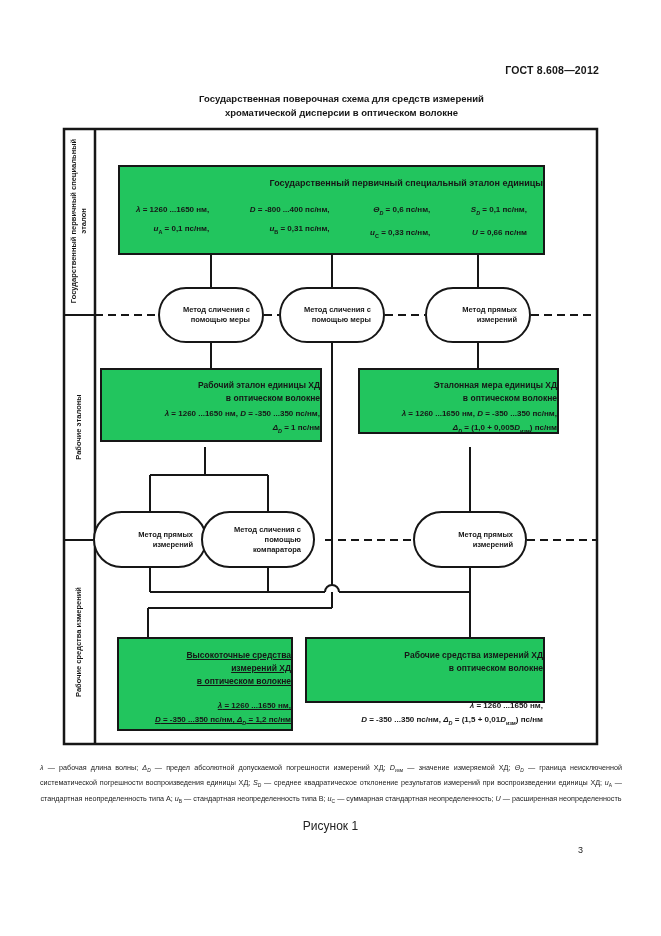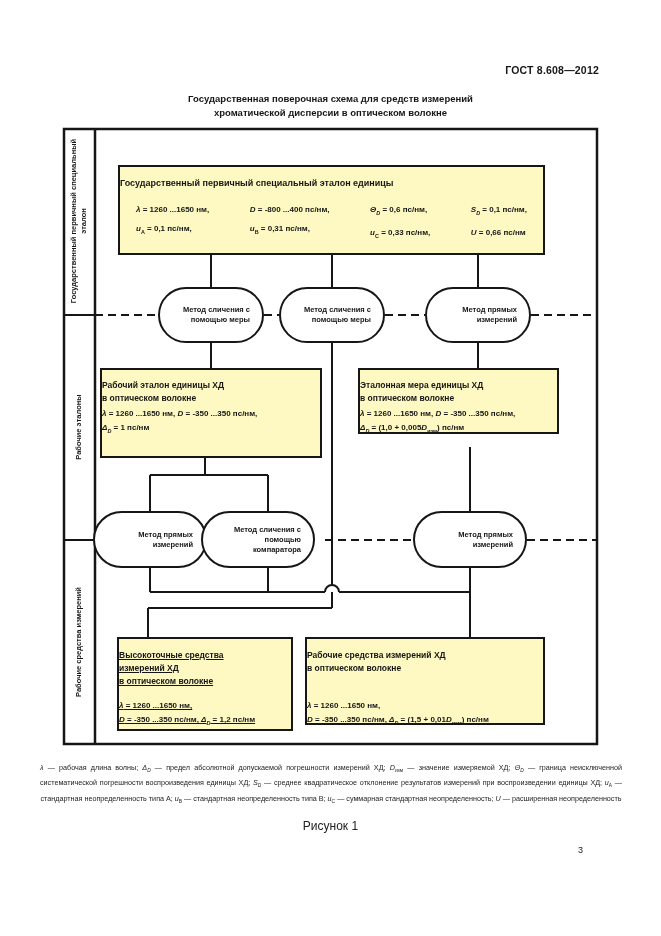--- a/index.html
+++ b/index.html
@@ -1,24 +1,24 @@
 <!DOCTYPE html>
 <html><head>
 <meta charset="utf-8">
 <style>
   html,body{margin:0;padding:0;}
   body{
     width:661px;height:936px;background:#ffffff;position:relative;
     font-family:"Liberation Sans", sans-serif;color:#161616;overflow:hidden;
   }
   .doc-code{position:absolute;top:64px;right:62px;font-weight:700;font-size:10.5px;letter-spacing:.2px;}
-  .doc-title{position:absolute;top:92px;left:63px;width:535px;text-align:center;font-weight:700;font-size:9.5px;line-height:14px;}
+  .doc-title{position:absolute;top:92px;left:74px;width:535px;text-align:center;font-weight:700;font-size:9.5px;line-height:14px;}
   svg.wires{position:absolute;left:0;top:0;width:661px;height:936px;}
   .vlabel{position:absolute;transform:rotate(-90deg);font-weight:700;font-size:7.5px;line-height:10px;text-align:center;display:flex;align-items:center;justify-content:center;}
-  .box{position:absolute;border:2px solid #161616;background:#fef9c3;box-sizing:border-box;text-align:left;font-weight:700;}
+  .box{position:absolute;border:2px solid #161616;background:#22c55e;box-sizing:border-box;text-align:right;font-weight:700;}
   .oval{position:absolute;border:2.5px solid #161616;border-radius:40px;background:#fff;box-sizing:border-box;
         display:flex;align-items:center;justify-content:center;text-align:right;font-weight:700;font-size:7.5px;line-height:10px;padding:4px 12px;}
   .pb-title{font-size:9px;line-height:15px;margin-top:9px;}
   .pb-params{display:flex;justify-content:space-between;padding:0 16px;margin-top:9px;font-size:8px;}
   .pcell div{line-height:19px;white-space:nowrap;}
   .btitle{font-size:8.5px;line-height:13px;margin-top:9px;}
   .bparams{font-size:8px;line-height:14px;margin-top:2px;}
   .bparams div{white-space:nowrap;}
   .hp-title{font-size:8.5px;line-height:13px;margin-top:10px;}
   .hp-params{font-size:8px;line-height:14px;margin-top:11px;}
@@ -105,21 +105,21 @@
         <div><i>S</i><sub style="font-style: italic;">D</sub><span> = 0,1 пс/нм,</span></div>
         <div><i>U</i><span> = 0,66 пс/нм</span></div>
       </div>
     </div>
   </div>
 
   <div class="oval" style="left:158px;top:287px;width:106px;height:56px;">Метод сличения с помощью меры</div>
   <div class="oval" style="left:279px;top:287px;width:106px;height:56px;">Метод сличения с помощью меры</div>
   <div class="oval" style="left:425px;top:287px;width:106px;height:56px;">Метод прямых измерений</div>
 
-  <div class="box" style="left:100px;top:368px;width:222px;height:90px;">
+  <div class="box" style="left:100px;top:368px;width:222px;height:74px;">
     <div class="btitle">
       <div>Рабочий эталон единицы ХД</div>
       <div>в оптическом волокне</div>
     </div>
     <div class="bparams">
       <div><i>λ</i><span> = 1260 ...1650 нм, </span><i>D</i><span> = -350 ...350 пс/нм,</span></div>
       <div><i>Δ</i><sub style="font-style: italic;">D</sub><span> = 1 пс/нм</span></div>
     </div>
   </div>
 
@@ -143,21 +143,21 @@
       <div>Высокоточные средства</div>
       <div>измерений ХД</div>
       <div>в оптическом волокне</div>
     </div>
     <div class="hp-params">
       <div><i>λ</i><span> = 1260 ...1650 нм,</span></div>
       <div><i>D</i><span> = -350 ...350 пс/нм, </span><i>Δ</i><sub style="font-style: italic;">D</sub><span> = 1,2 пс/нм</span></div>
     </div>
   </div>
 
-  <div class="box" style="left:305px;top:637px;width:240px;height:88px;">
+  <div class="box" style="left:305px;top:637px;width:240px;height:66px;">
     <div class="hp-title">
       <div>Рабочие средства измерений ХД</div>
       <div>в оптическом волокне</div>
     </div>
     <div class="hp-params" style="margin-top:24px;">
       <div><i>λ</i><span> = 1260 ...1650 нм,</span></div>
       <div><i>D</i><span> = -350 ...350 пс/нм,  </span><i>Δ</i><sub style="font-style: italic;">D</sub><span> = (1,5 + 0,01</span><i>D</i><sub>изм</sub><span>) пс/нм</span></div>
     </div>
   </div>
 

